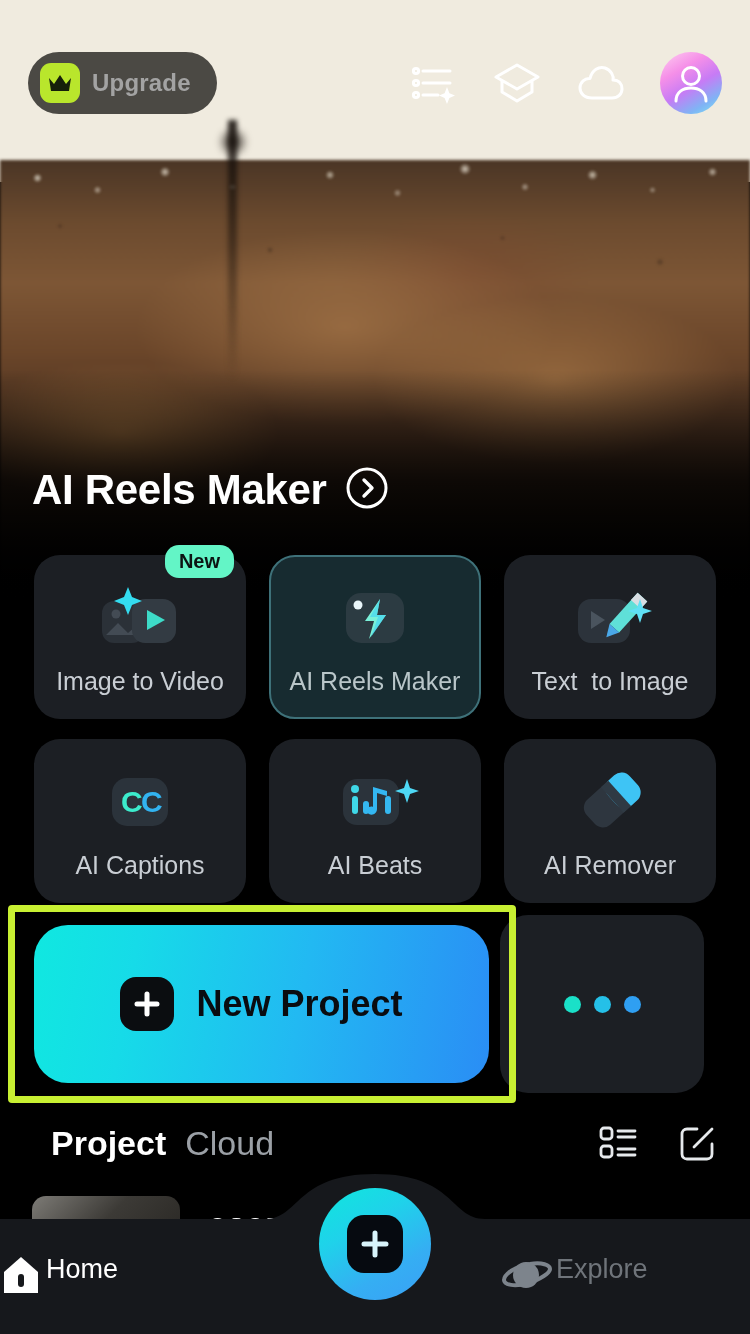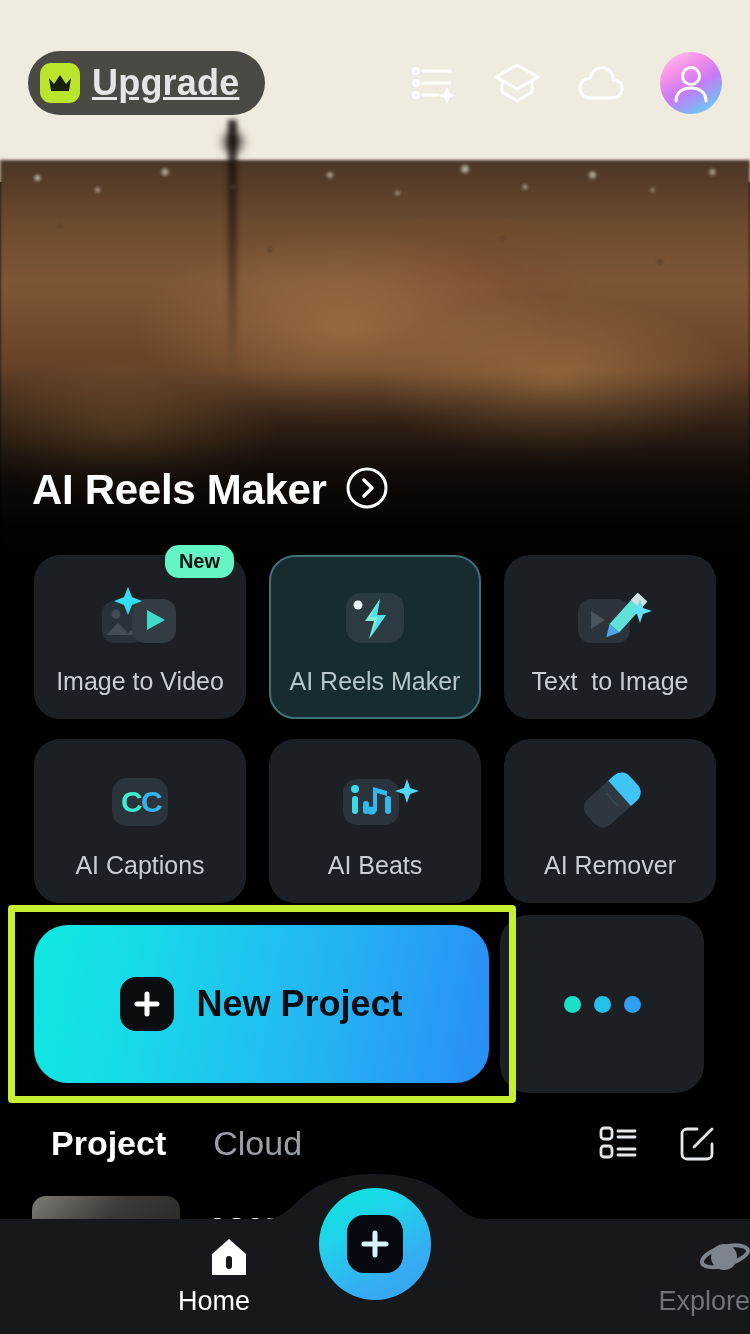--- a/index.html
+++ b/index.html
@@ -100,23 +100,22 @@
     cursor: pointer;
     margin-top: 16px;
   }
   .crown-badge {
     width: 40px; height: 40px;
     border-radius: 11px;
     background: #b9e62c;
     display: flex; align-items: center; justify-content: center;
   }
   .upgrade-label {
-    color: #e5e5e5; font-size: 36px; font-weight: bold;
+    color: #a3a3a3; font-size: 24px; font-weight: bold;
     letter-spacing: .2px;
-    text-decoration: underline;
   }
   .header-icons {
     margin-left: auto;
     display: flex; align-items: center; gap: 34px;
     margin-top: 16px;
   }
   .hicon { width: 50px; height: 50px; display: flex; align-items: center; justify-content: center; cursor: pointer; }
   .avatar {
     width: 62px; height: 62px; border-radius: 50%;
     background: linear-gradient(150deg, #ffd1f0 0%, #f58fe8 30%, #c77bf5 55%, #7fb4f5 80%, #7fe8f0 100%);
@@ -227,21 +226,21 @@
     display: flex; align-items: center;
     padding: 0 32px;
   }
   .tab {
     font-size: 34px; font-weight: bold;
     cursor: pointer;
     margin-left: 19px;
   }
   .tab.active { color: #ffffff; }
   .tab.inactive { color: #9ba0a6; font-weight: normal; }
-  .tab + .tab { margin-left: 47px; }
+  .tab + .tab { margin-left: 19px; }
   .tabs-actions { margin-left: auto; display: flex; align-items: center; gap: 40px; }
   .tab-action { cursor: pointer; display: flex; align-items: center; justify-content: center; }
 
   
   .proj-list {
     position: absolute; top: 1196px; left: 32px;
     width: 690px; height: 90px;
     overflow: hidden;
   }
   .proj-item { display: flex; align-items: flex-start; gap: 28px; }
@@ -274,22 +273,22 @@
     width: 750px; height: 115px;
     overflow: visible;
   }
   .nav-items {
     position: absolute; bottom: 0; left: 0;
     width: 750px; height: 115px;
     display: flex; align-items: center;
   }
   .nav-item {
     width: 250px;
-    display: flex; flex-direction: column;
-    align-items: flex-end; gap: 4px;
+    display: flex; flex-direction: row;
+    align-items: flex-start; gap: 4px;
     cursor: pointer;
   }
   .nav-item.center { visibility: hidden; }
   .nav-label { font-size: 27px; }
   .nav-item.active .nav-label { color: #ffffff; }
   .nav-item.inactive .nav-label { color: #6f747a; }
   .fab {
     position: absolute;
     left: 319px; bottom: 34px;
     width: 112px; height: 112px;

